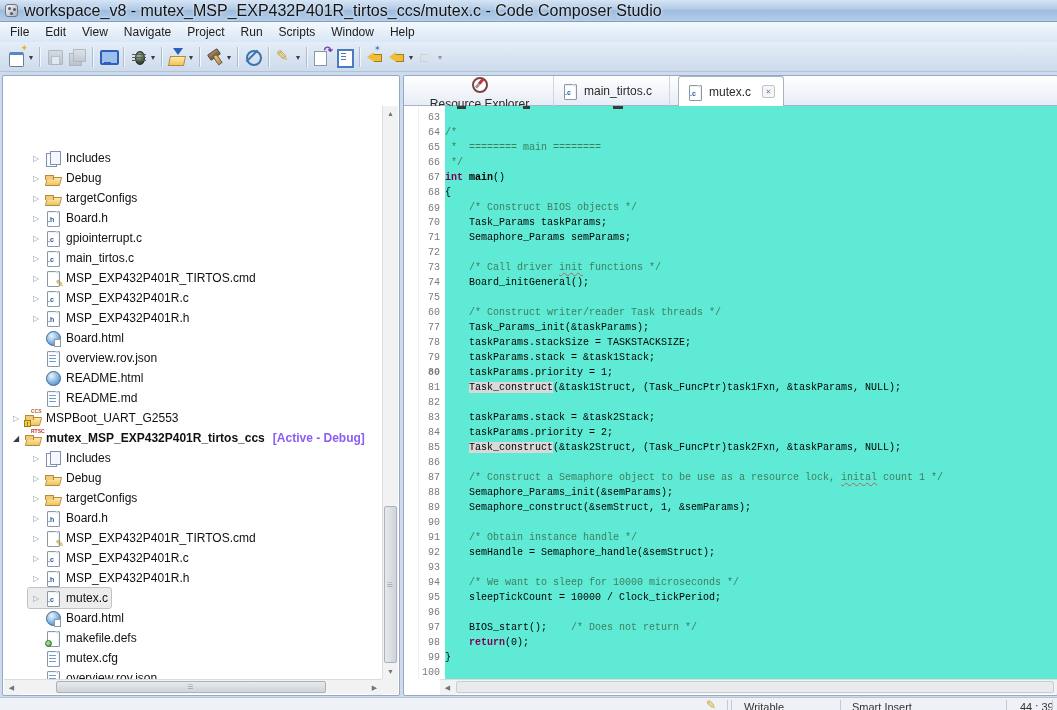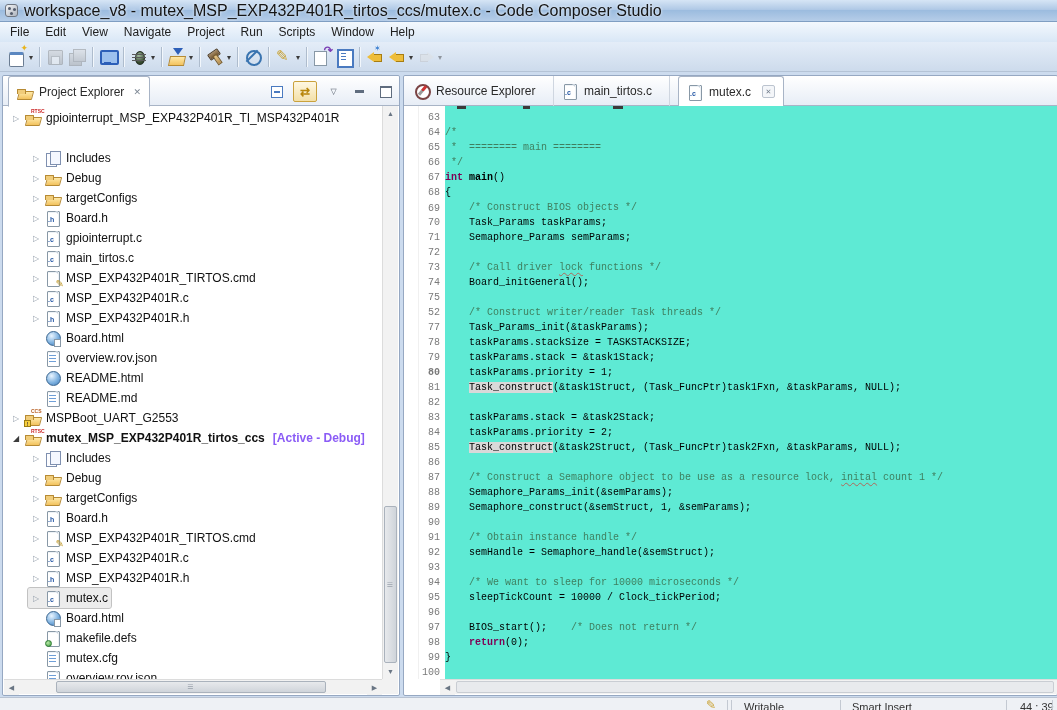--- a/index.html
+++ b/index.html
@@ -244,42 +244,21 @@
         <span class="ti ti-back"></span>
         <span class="dd"></span>
       </span>
       <span class="tb-btn disabled">
         <span class="ti ti-forward"></span>
         <span class="dd"></span>
       </span>
     </div>
 
   <div class="panel" id="explorer-panel">
-    <div class="tabrow">
-      <div class="tab active" style="left:5px">
-        <span class="ic fold-base"></span>
-        <span>Project Explorer</span>
-        <span class="xbtn"></span>
-      </div>
-      <div class="hdr-btns" id="explorer-hdr-btns">
-          <span class="hb hb-collapse-all"></span>
-          <span class="hb hb-link-with-editor"></span>
-          <span class="hb hb-view-menu"></span>
-          <span class="hb hb-minimize"></span>
-          <span class="hb hb-maximize"></span>
-        </div>
-    </div>
     <div class="tree-body" id="tree-body">
-        <div class="trow" style="top: 2px; left: 4px;">
-          <span class="tw tw-c"></span>
-          <span class="ic fold-base">
-            <span class="badge badge-rtsc">RTSC</span>
-          </span>
-          <span class="tlabel">gpiointerrupt_MSP_EXP432P401R_TI_MSP432P401R</span>
-        </div>
         <div class="trow" style="top: 42px; left: 24px;">
           <span class="tw tw-c"></span>
           <span class="ic inc-base">
             <span class="flabel-inc">h</span>
           </span>
           <span class="tlabel">Includes</span>
         </div>
         <div class="trow" style="top: 62px; left: 24px;">
           <span class="tw tw-c"></span>
           <span class="ic fold-base"></span>
@@ -466,21 +445,21 @@
         </div>
       <div class="sb-arrow" style="right:0;top:0">▶</div>
     </div>
     <div class="corner"></div>
   </div>
 
   <div class="sash"></div>
 
   <div class="panel" id="editor-panel">
     <div class="tabrow" id="editor-tabrow">
-        <div class="tab inactive" style="left: 2px; min-width: 148px;">
+        <div class="tab inactive" style="left: 2px; min-width: 148px; flex-direction: column;">
           <span class="ic ic-compass"></span>
           <span>Resource Explorer</span>
         </div>
         <div class="tab inactive" style="left: 150px; min-width: 116px;">
           <span class="ic page-base">
             <span class="flabel">.c</span>
           </span>
           <span>main_tirtos.c</span>
         </div>
         <div class="tab active" style="left: 274px; min-width: 100px;">
@@ -500,21 +479,21 @@
           <div class="gline" style="top: 49px;">66</div>
           <div class="gline" style="top: 64px;">67</div>
           <div class="gline" style="top: 79px;">68</div>
           <div class="gline" style="top: 95px;">69</div>
           <div class="gline" style="top: 109px;">70</div>
           <div class="gline" style="top: 124px;">71</div>
           <div class="gline" style="top: 139px;">72</div>
           <div class="gline" style="top: 154px;">73</div>
           <div class="gline" style="top: 169px;">74</div>
           <div class="gline" style="top: 184px;">75</div>
-          <div class="gline" style="top: 199px;">52</div>
+          <div class="gline" style="top: 199px;">60</div>
           <div class="gline" style="top: 214px;">77</div>
           <div class="gline" style="top: 229px;">78</div>
           <div class="gline" style="top: 244px;">79</div>
           <div class="gline" style="top: 259px; font-weight: bold;">80</div>
           <div class="gline" style="top: 274px;">81</div>
           <div class="gline" style="top: 289px;">82</div>
           <div class="gline" style="top: 304px;">83</div>
           <div class="gline" style="top: 319px;">84</div>
           <div class="gline" style="top: 334px;">85</div>
           <div class="gline" style="top: 349px;">86</div>
@@ -537,21 +516,21 @@
           <div class="cline" style="top: 4px;"></div>
           <div class="cline" style="top: 19px;"><span class="c">/*</span></div>
           <div class="cline" style="top: 34px;"><span class="c"> *  ======== main ========</span></div>
           <div class="cline" style="top: 49px;"><span class="c"> */</span></div>
           <div class="cline" style="top: 64px;"><span class="k">int</span><span class="p"> </span><span class="b">main</span><span class="p">()</span></div>
           <div class="cline" style="top: 79px;"><span class="p">{</span></div>
           <div class="cline" style="top: 94px;"><span class="c">    /* Construct BIOS objects */</span></div>
           <div class="cline" style="top: 109px;"><span class="p">    Task_Params taskParams;</span></div>
           <div class="cline" style="top: 124px;"><span class="p">    Semaphore_Params semParams;</span></div>
           <div class="cline" style="top: 139px;"></div>
-          <div class="cline" style="top: 154px;"><span class="c">    /* Call driver </span><span class="cs">lock</span><span class="c"> functions */</span></div>
+          <div class="cline" style="top: 154px;"><span class="c">    /* Call driver </span><span class="cs">init</span><span class="c"> functions */</span></div>
           <div class="cline" style="top: 169px;"><span class="p">    Board_initGeneral();</span></div>
           <div class="cline" style="top: 184px;"></div>
           <div class="cline" style="top: 199px;"><span class="c">    /* Construct writer/reader Task threads */</span></div>
           <div class="cline" style="top: 214px;"><span class="p">    Task_Params_init(&amp;taskParams);</span></div>
           <div class="cline" style="top: 229px;"><span class="p">    taskParams.stackSize = TASKSTACKSIZE;</span></div>
           <div class="cline" style="top: 244px;"><span class="p">    taskParams.stack = &amp;task1Stack;</span></div>
           <div class="cline" style="top: 259px;"><span class="p">    taskParams.priority = 1;</span></div>
           <div class="cline" style="top: 274px;"><span class="p">    </span><span class="hl">Task_construct</span><span class="p">(&amp;task1Struct, (Task_FuncPtr)task1Fxn, &amp;taskParams, NULL);</span></div>
           <div class="cline" style="top: 289px;"></div>
           <div class="cline" style="top: 304px;"><span class="p">    taskParams.stack = &amp;task2Stack;</span></div>

